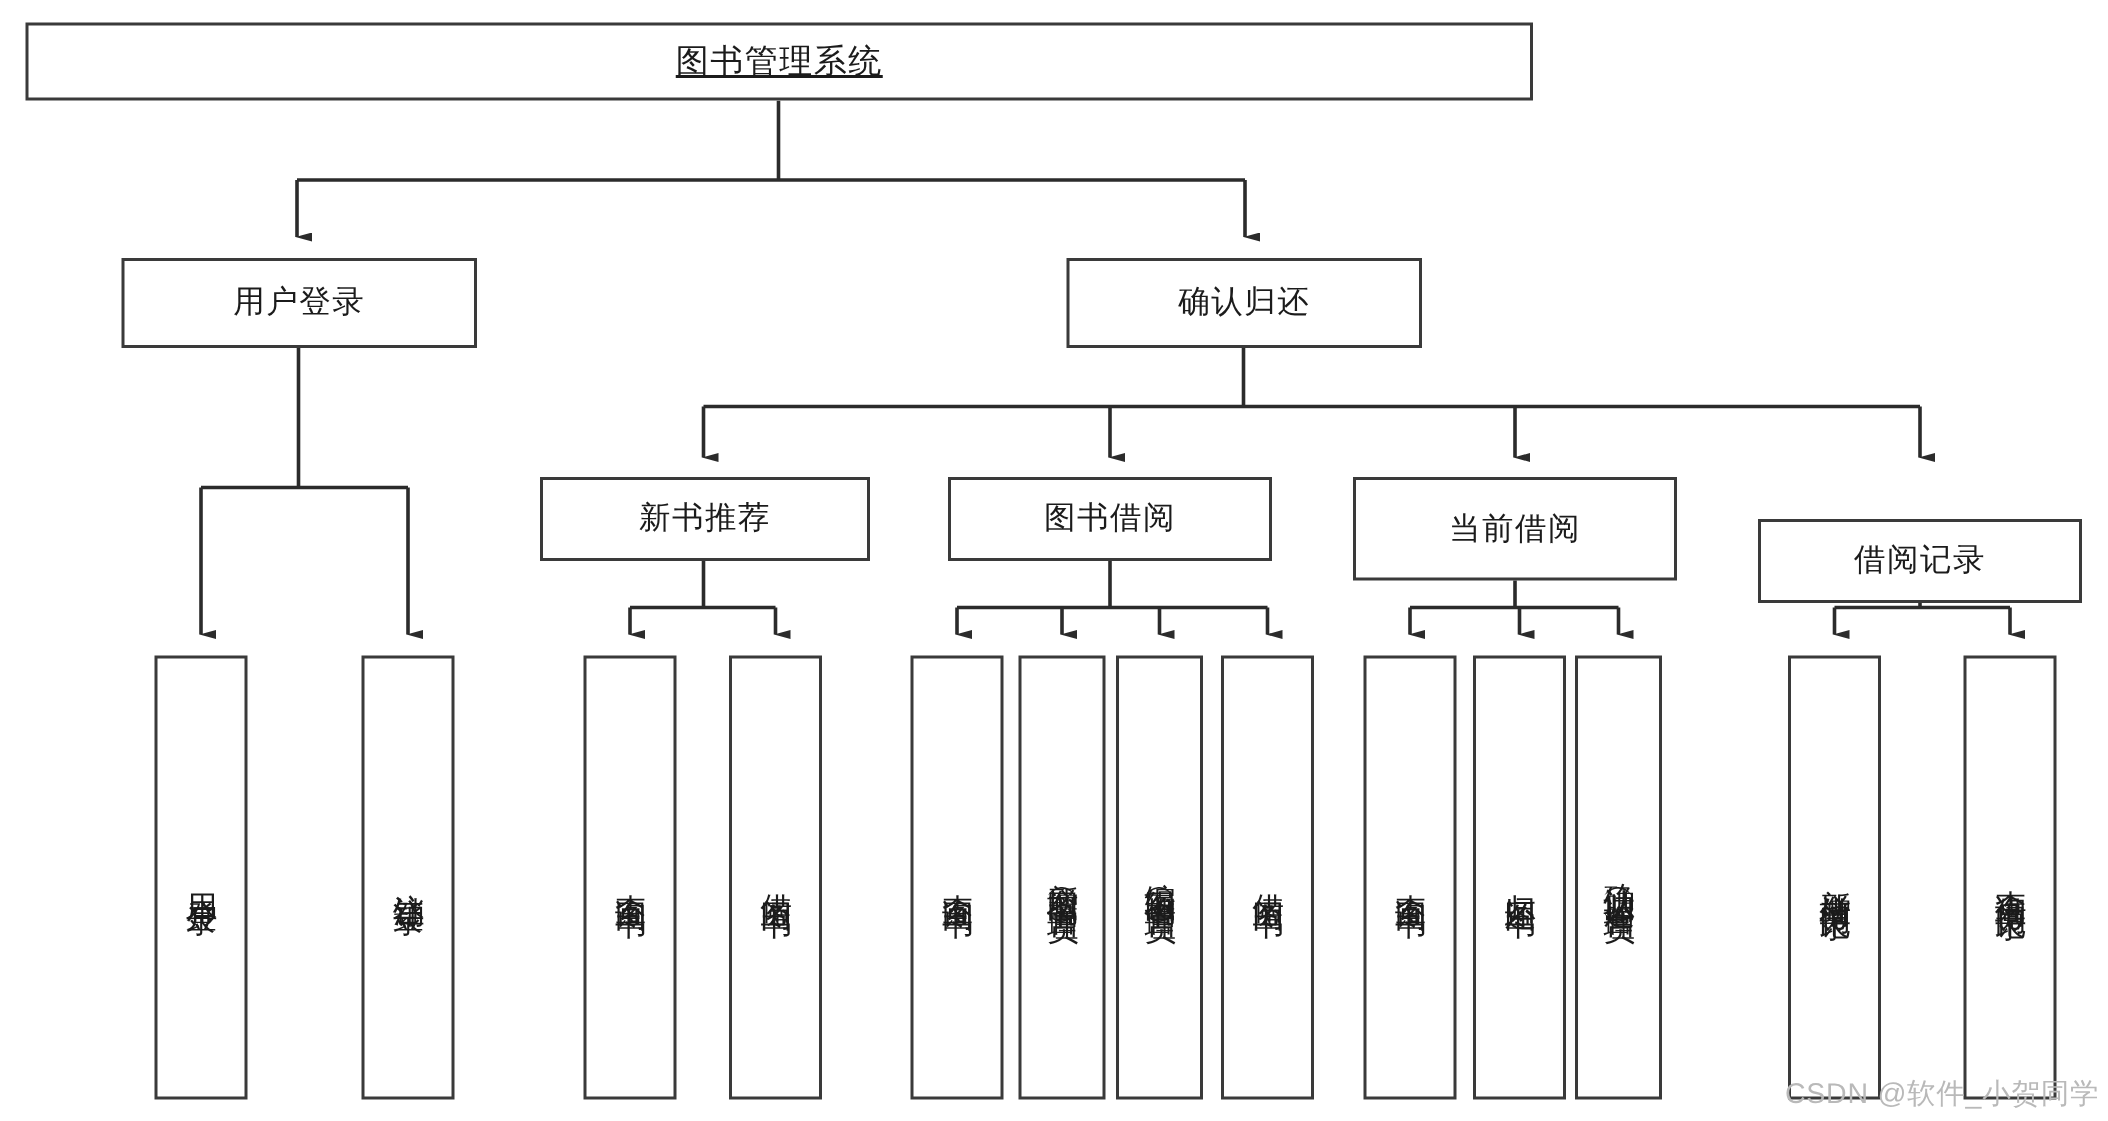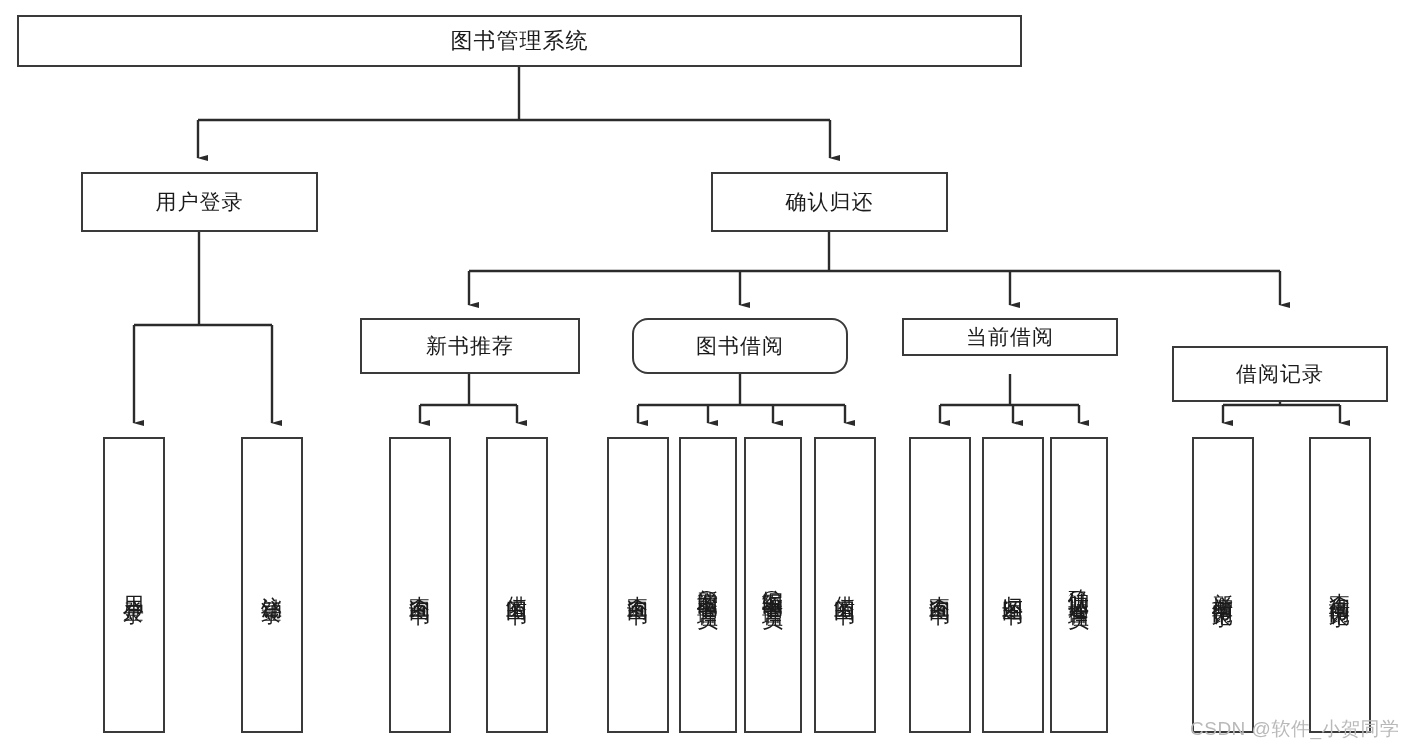--- a/index.html
+++ b/index.html
@@ -115,38 +115,38 @@
       <path d="M1013,405 L1013,423" marker-end="url(#arw)"></path>
       <path d="M1079,405 L1079,423" marker-end="url(#arw)"></path>
 
       <path d="M1280,374 L1280,405"></path>
       <path d="M1223,405 L1340,405"></path>
       <path d="M1223,405 L1223,423" marker-end="url(#arw)"></path>
       <path d="M1340,405 L1340,423" marker-end="url(#arw)"></path>
     </g>
   </svg>
 
-  <div class="node h root" style="left:17px;top:15px;width:1005px;height:52px;">
+  <div class="node h root" style="left:17px;top:15px;width:1005px;height:52px;text-decoration:underline;">
     <span>图书管理系统</span>
   </div>
 
   <div class="node h" style="left:81px;top:172px;width:237px;height:60px;">
     <span>用户登录</span>
   </div>
   <div class="node h" style="left:711px;top:172px;width:237px;height:60px;">
     <span>确认归还</span>
   </div>
 
   <div class="node h" style="left:360px;top:318px;width:220px;height:56px;">
     <span>新书推荐</span>
   </div>
-  <div class="node h" style="left:632px;top:318px;width:216px;height:56px;border-radius:16px;">
+  <div class="node h" style="left:632px;top:318px;width:216px;height:56px;">
     <span>图书借阅</span>
   </div>
-  <div class="node h" style="left:902px;top:318px;width:216px;height:38px;">
+  <div class="node h" style="left:902px;top:318px;width:216px;height:69px;">
     <span>当前借阅</span>
   </div>
   <div class="node h" style="left:1172px;top:318px;width:216px;height:56px;margin-top:28px;">
     <span>借阅记录</span>
   </div>
 
   <div class="node v" style="left:103px;top:437px;width:62px;height:296px;">
     <span>用户登录</span>
   </div>
   <div class="node v" style="left:241px;top:437px;width:62px;height:296px;">

